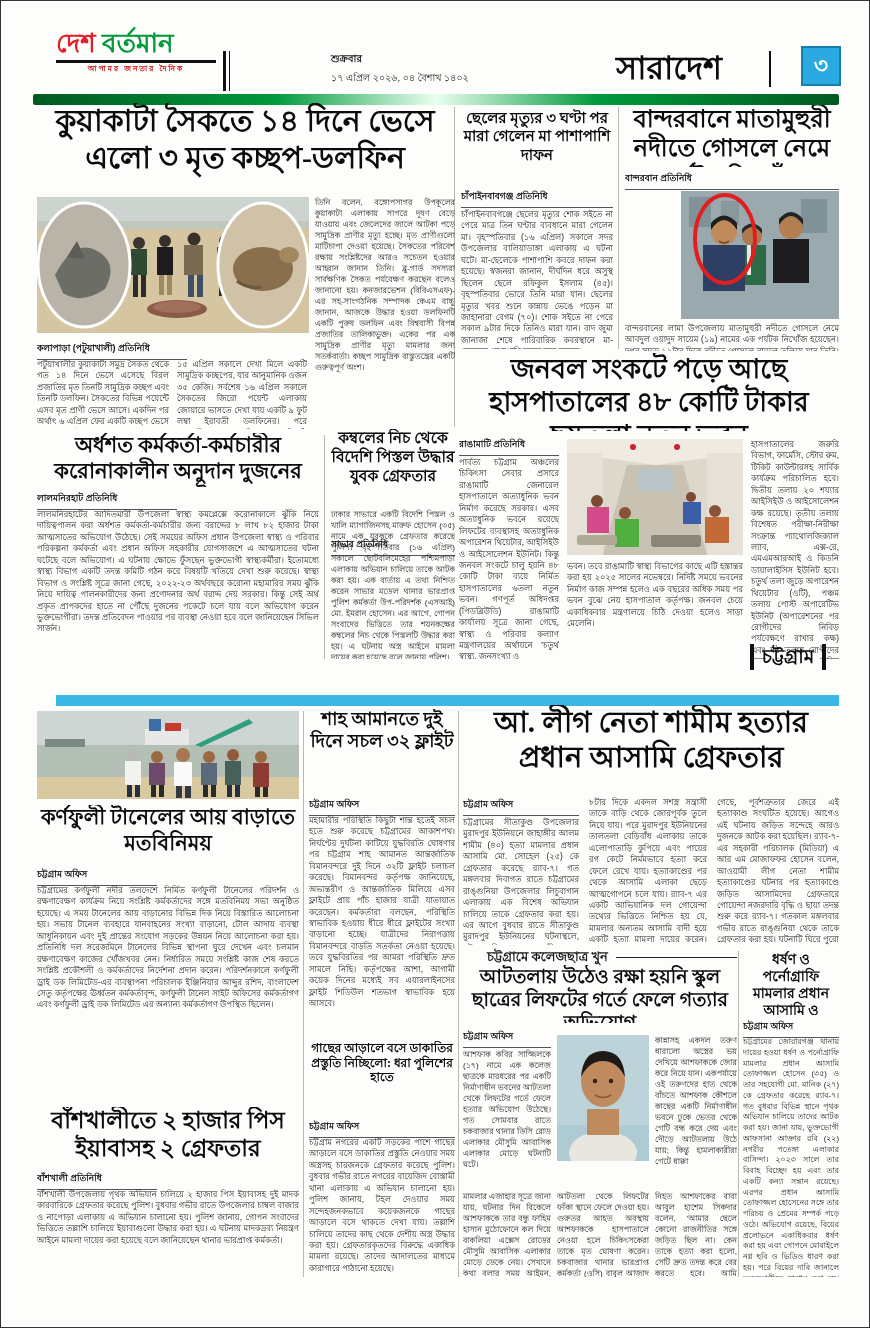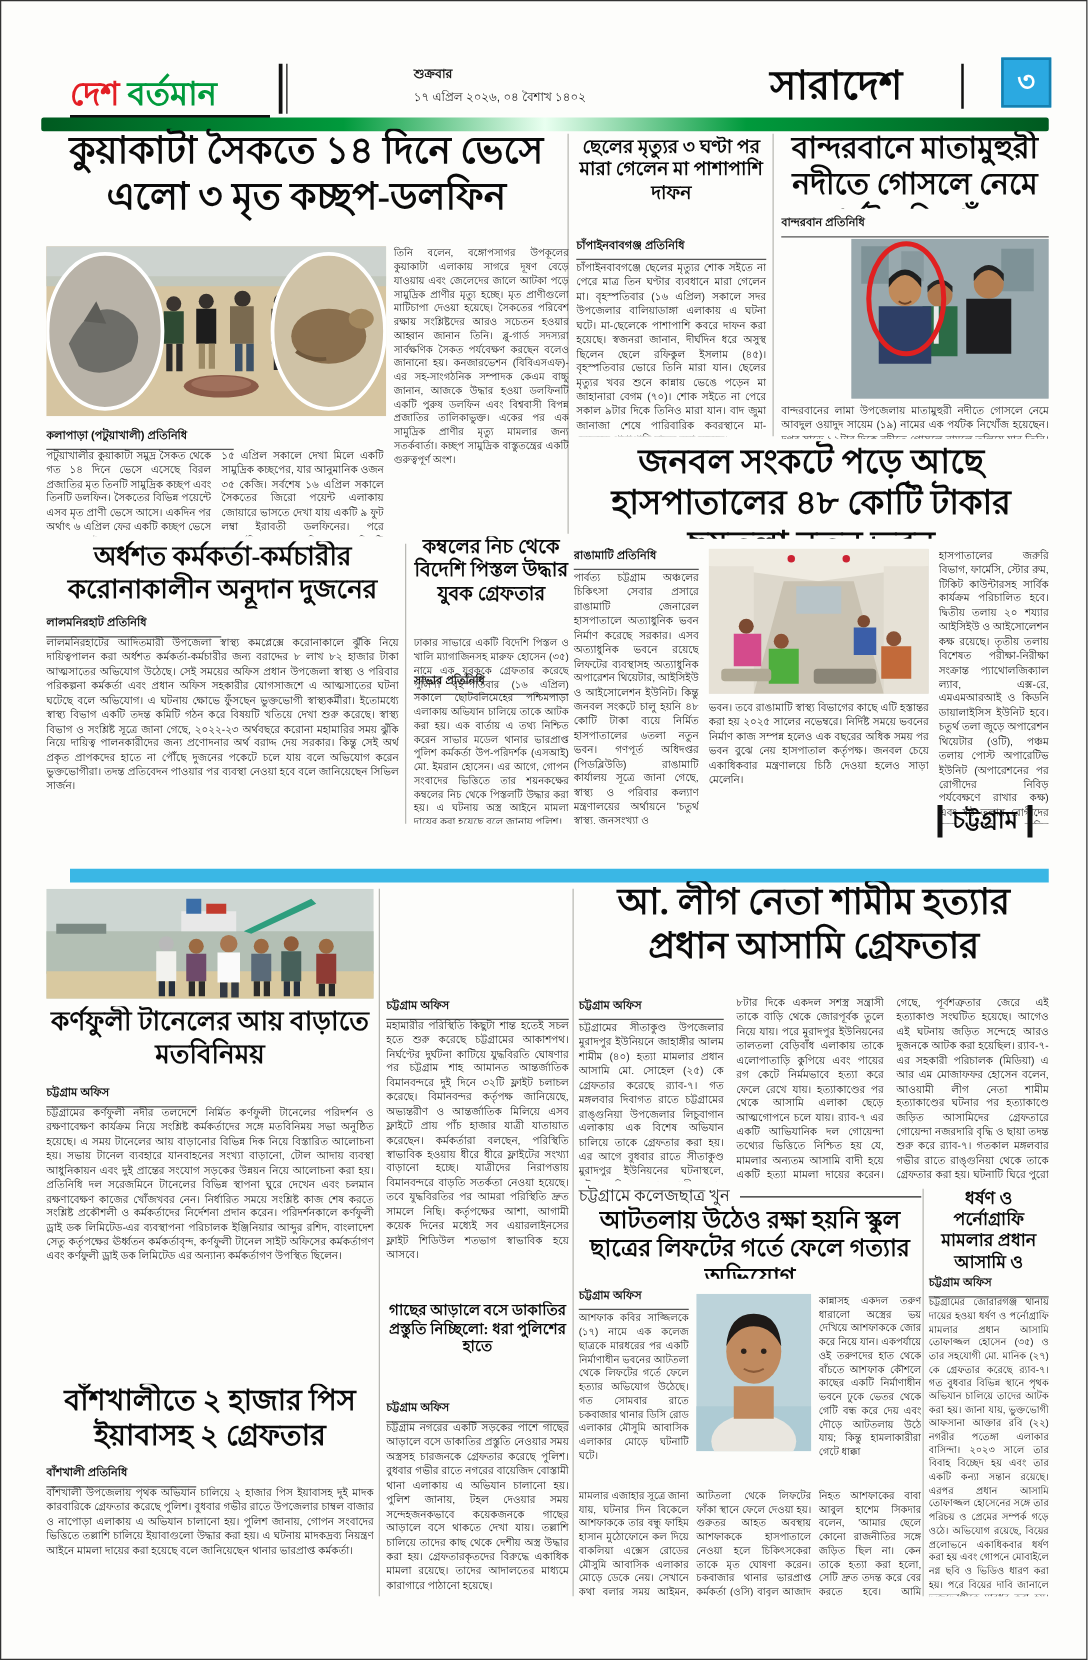--- a/index.html
+++ b/index.html
@@ -24,21 +24,21 @@
   .vrule { width:1px; background:#b9b9b4; }
   .masthead-tagline { font-size:7.5px; color:#c11; font-weight:700; letter-spacing:2px; text-align:center; }
   .kicker-line { flex:1; height:1px; background:#222; margin-left:8px; }
   svg { display:block; }
 </style>
 </head>
 <body>
 
 <div id="page">
 
-  <div class="abs" style="left:55px;top:62px;width:160px;">
+  <div class="abs" style="left:55px;top:30px;width:160px;">
     <div style="font-family:'Liberation Serif','DejaVu Serif',serif;font-weight:700;font-size:26px;line-height:1;border-bottom:3px solid #111;padding-bottom:3px;white-space:nowrap;">
       <span style="color:#e31e24;">দেশ</span>
       <span style="color:#009a3c;">বর্তমান</span>
     </div>
     <div class="masthead-tagline">আপামর জনতার দৈনিক</div>
   </div>
   <div class="abs" style="left:222px;top:50px;width:3px;height:40px;background:#111;"></div>
   <div class="abs" style="left:228px;top:50px;width:1px;height:40px;background:#111;"></div>
 
   <div class="abs" style="left:330px;top:50px;width:200px;text-align:left;">
@@ -250,35 +250,36 @@
     </svg>
   </div>
   <div class="abs hl" style="left:36px;top:804px;width:262px;height:56px;font-size:21px;">কর্ণফুলী টানেলের আয় বাড়াতে মতবিনিময়</div>
   <div class="abs byline" style="left:36px;top:866px;width:120px;">চট্টগ্রাম অফিস</div>
   <div class="abs body-txt" style="left:36px;top:884px;width:262px;height:214px;">চট্টগ্রামের কর্ণফুলী নদীর তলদেশে নির্মিত কর্ণফুলী টানেলের পরিদর্শন ও রক্ষণাবেক্ষণ কার্যক্রম নিয়ে সংশ্লিষ্ট কর্মকর্তাদের সঙ্গে মতবিনিময় সভা অনুষ্ঠিত হয়েছে। এ সময় টানেলের আয় বাড়ানোর বিভিন্ন দিক নিয়ে বিস্তারিত আলোচনা হয়। সভায় টানেল ব্যবহারে যানবাহনের সংখ্যা বাড়ানো, টোল আদায় ব্যবস্থা আধুনিকায়ন এবং দুই প্রান্তের সংযোগ সড়কের উন্নয়ন নিয়ে আলোচনা করা হয়। প্রতিনিধি দল সরেজমিনে টানেলের বিভিন্ন স্থাপনা ঘুরে দেখেন এবং চলমান রক্ষণাবেক্ষণ কাজের খোঁজখবর নেন। নির্ধারিত সময়ে সংশ্লিষ্ট কাজ শেষ করতে সংশ্লিষ্ট প্রকৌশলী ও কর্মকর্তাদের নির্দেশনা প্রদান করেন। পরিদর্শনকালে কর্ণফুলী ড্রাই ডক লিমিটেড-এর ব্যবস্থাপনা পরিচালক ইঞ্জিনিয়ার আব্দুর রশিদ, বাংলাদেশ সেতু কর্তৃপক্ষের ঊর্ধ্বতন কর্মকর্তাবৃন্দ, কর্ণফুলী টানেল সাইট অফিসের কর্মকর্তাগণ এবং কর্ণফুলী ড্রাই ডক লিমিটেড এর অন্যান্য কর্মকর্তাগণ উপস্থিত ছিলেন।</div>
 
   <div class="abs hl" style="left:36px;top:1106px;width:262px;height:60px;font-size:23px;">বাঁশখালীতে ২ হাজার পিস ইয়াবাসহ ২ গ্রেফতার</div>
   <div class="abs byline" style="left:36px;top:1170px;width:120px;">বাঁশখালী প্রতিনিধি</div>
   <div class="abs body-txt" style="left:36px;top:1188px;width:262px;height:88px;">বাঁশখালী উপজেলায় পৃথক অভিযান চালিয়ে ২ হাজার পিস ইয়াবাসহ দুই মাদক কারবারিকে গ্রেফতার করেছে পুলিশ। বুধবার গভীর রাতে উপজেলার চাম্বল বাজার ও নাপোড়া এলাকায় এ অভিযান চালানো হয়। পুলিশ জানায়, গোপন সংবাদের ভিত্তিতে তল্লাশি চালিয়ে ইয়াবাগুলো উদ্ধার করা হয়। এ ঘটনায় মাদকদ্রব্য নিয়ন্ত্রণ আইনে মামলা দায়ের করা হয়েছে বলে জানিয়েছেন থানার ভারপ্রাপ্ত কর্মকর্তা।</div>
 
+  <div class="abs hl" style="left:308px;top:708px;width:146px;height:84px;font-size:18px;">শাহ আমানতে দুই দিনে সচল ৩২ ফ্লাইট</div>
   <div class="abs byline" style="left:308px;top:796px;width:146px;">চট্টগ্রাম অফিস</div>
   <div class="abs body-txt" style="left:308px;top:814px;width:146px;height:220px;">মহামারীর পরিস্থিতি কিছুটা শান্ত হতেই সচল হতে শুরু করেছে চট্টগ্রামের আকাশপথ। নির্ঘণ্টের দুর্ঘটনা কাটিয়ে যুদ্ধবিরতি ঘোষণার পর চট্টগ্রাম শাহ আমানত আন্তর্জাতিক বিমানবন্দরে দুই দিনে ৩২টি ফ্লাইট চলাচল করেছে। বিমানবন্দর কর্তৃপক্ষ জানিয়েছে, অভ্যন্তরীণ ও আন্তর্জাতিক মিলিয়ে এসব ফ্লাইটে প্রায় পাঁচ হাজার যাত্রী যাতায়াত করেছেন। কর্মকর্তারা বলছেন, পরিস্থিতি স্বাভাবিক হওয়ায় ধীরে ধীরে ফ্লাইটের সংখ্যা বাড়ানো হচ্ছে। যাত্রীদের নিরাপত্তায় বিমানবন্দরে বাড়তি সতর্কতা নেওয়া হয়েছে। তবে যুদ্ধবিরতির পর আমরা পরিস্থিতি দ্রুত সামলে নিছি। কর্তৃপক্ষের আশা, আগামী কয়েক দিনের মধ্যেই সব এয়ারলাইনসের ফ্লাইট শিডিউল শতভাগ স্বাভাবিক হয়ে আসবে।</div>
 
   <div class="abs hl" style="left:308px;top:1040px;width:146px;height:74px;font-size:12px;">গাছের আড়ালে বসে ডাকাতির প্রস্তুতি নিচ্ছিলো: ধরা পুলিশের হাতে</div>
   <div class="abs byline" style="left:308px;top:1118px;width:146px;">চট্টগ্রাম অফিস</div>
   <div class="abs body-txt" style="left:308px;top:1136px;width:146px;height:140px;">চট্টগ্রাম নগরের একটি সড়কের পাশে গাছের আড়ালে বসে ডাকাতির প্রস্তুতি নেওয়ার সময় অস্ত্রসহ চারজনকে গ্রেফতার করেছে পুলিশ। বুধবার গভীর রাতে নগরের বায়েজিদ বোস্তামী থানা এলাকায় এ অভিযান চালানো হয়। পুলিশ জানায়, টহল দেওয়ার সময় সন্দেহজনকভাবে কয়েকজনকে গাছের আড়ালে বসে থাকতে দেখা যায়। তল্লাশি চালিয়ে তাদের কাছ থেকে দেশীয় অস্ত্র উদ্ধার করা হয়। গ্রেফতারকৃতদের বিরুদ্ধে একাধিক মামলা রয়েছে। তাদের আদালতের মাধ্যমে কারাগারে পাঠানো হয়েছে।</div>
 
   <div class="abs hl" style="left:462px;top:704px;width:376px;height:86px;font-size:29px;">আ. লীগ নেতা শামীম হত্যার প্রধান আসামি গ্রেফতার</div>
   <div class="abs byline" style="left:462px;top:796px;width:116px;">চট্টগ্রাম অফিস</div>
   <div class="abs body-txt" style="left:462px;top:816px;width:116px;height:128px;">চট্টগ্রামের সীতাকুণ্ড উপজেলার মুরাদপুর ইউনিয়নে জাহাঙ্গীর আলম শামীম (৪০) হত্যা মামলার প্রধান আসামি মো. সোহেল (২৫) কে গ্রেফতার করেছে র‍্যাব-৭। গত মঙ্গলবার দিবাগত রাতে চট্টগ্রামের রাঙ্গুনিয়া উপজেলার লিচুবাগান এলাকায় এক বিশেষ অভিযান চালিয়ে তাকে গ্রেফতার করা হয়। এর আগে বুধবার রাতে সীতাকুণ্ড মুরাদপুর ইউনিয়নের ঘটনাস্থলে, ঘটনার দিন সন্ধ্যায় শামীম তার স্বজনবাড়িতে অবস্থান করছিলেন। রাত আনুমানিক</div>
   <div class="abs body-txt" style="left:588px;top:796px;width:118px;height:148px;">৮টার দিকে একদল সশস্ত্র সন্ত্রাসী তাকে বাড়ি থেকে জোরপূর্বক তুলে নিয়ে যায়। পরে মুরাদপুর ইউনিয়নের তালতলা বেড়িবাঁধ এলাকায় তাকে এলোপাতাড়ি কুপিয়ে এবং পায়ের রগ কেটে নির্মমভাবে হত্যা করে ফেলে রেখে যায়। হত্যাকাণ্ডের পর থেকে আসামি এলাকা ছেড়ে আত্মগোপনে চলে যায়। র‍্যাব-৭ এর একটি আভিযানিক দল গোয়েন্দা তথ্যের ভিত্তিতে নিশ্চিত হয় যে, মামলার অন্যতম আসামি বাদী হয়ে একটি হত্যা মামলা দায়ের করেন। পুলিশ ও র‍্যাবের প্রাথমিক জিজ্ঞাসাবাদে জানা</div>
   <div class="abs body-txt" style="left:716px;top:796px;width:122px;height:148px;">গেছে, পূর্বশত্রুতার জেরে এই হত্যাকাণ্ড সংঘটিত হয়েছে। আগেও এই ঘটনায় জড়িত সন্দেহে আরও দুজনকে আটক করা হয়েছিল। র‍্যাব-৭-এর সহকারী পরিচালক (মিডিয়া) এ আর এম মোজাফফর হোসেন বলেন, আওয়ামী লীগ নেতা শামীম হত্যাকাণ্ডের ঘটনার পর হত্যাকাণ্ডে জড়িত আসামিদের গ্রেফতারে গোয়েন্দা নজরদারি বৃদ্ধি ও ছায়া তদন্ত শুরু করে র‍্যাব-৭। গতকাল মঙ্গলবার গভীর রাতে রাঙ্গুনিয়া থেকে তাকে গ্রেফতার করা হয়। ঘটনাটি ঘিরে পুরো সীতাকুণ্ড এলাকায় ব্যাপক চাঞ্চল্যের সৃষ্টি হয়।</div>
 
   <div class="abs" style="left:462px;top:946px;width:274px;display:flex;align-items:center;">
-    <span style="font-size:13px;font-weight:400;font-family:'Liberation Serif','DejaVu Serif',serif;">চট্টগ্রামে কলেজছাত্র খুন</span>
+    <span style="font-size:13px;font-weight:700;font-family:'Liberation Serif','DejaVu Serif',serif;margin-left:24px;">চট্টগ্রামে কলেজছাত্র খুন</span>
     <span class="kicker-line"></span>
   </div>
   <div class="abs hl" style="left:462px;top:964px;width:274px;height:58px;font-size:19px;">আটতলায় উঠেও রক্ষা হয়নি স্কুল ছাত্রের লিফটের গর্তে ফেলে গত্যার অভিযোগ</div>
   <div class="abs byline" style="left:462px;top:1028px;width:88px;">চট্টগ্রাম অফিস</div>
   <div class="abs body-txt" style="left:462px;top:1048px;width:88px;height:136px;font-size:8px;">আশফাক কবির সাজ্জিলকে (১৭) নামে এক কলেজ ছাত্রকে মারধরের পর একটি নির্মাণাধীন ভবনের আটতলা থেকে লিফটের গর্তে ফেলে হত্যার অভিযোগ উঠেছে। গত সোমবার রাতে চকবাজার থানার ডিসি রোড এলাকার মৌসুমি আবাসিক এলাকার মোড়ে ঘটনাটি ঘটে।</div>
 
   <div class="abs" style="left:556px;top:1034px;width:92px;height:126px;">
     <svg width="92" height="126" viewBox="0 0 92 126">
       <rect width="92" height="126" fill="#bcd3da"></rect>
       <rect y="90" width="92" height="36" fill="#aecbd4"></rect>

